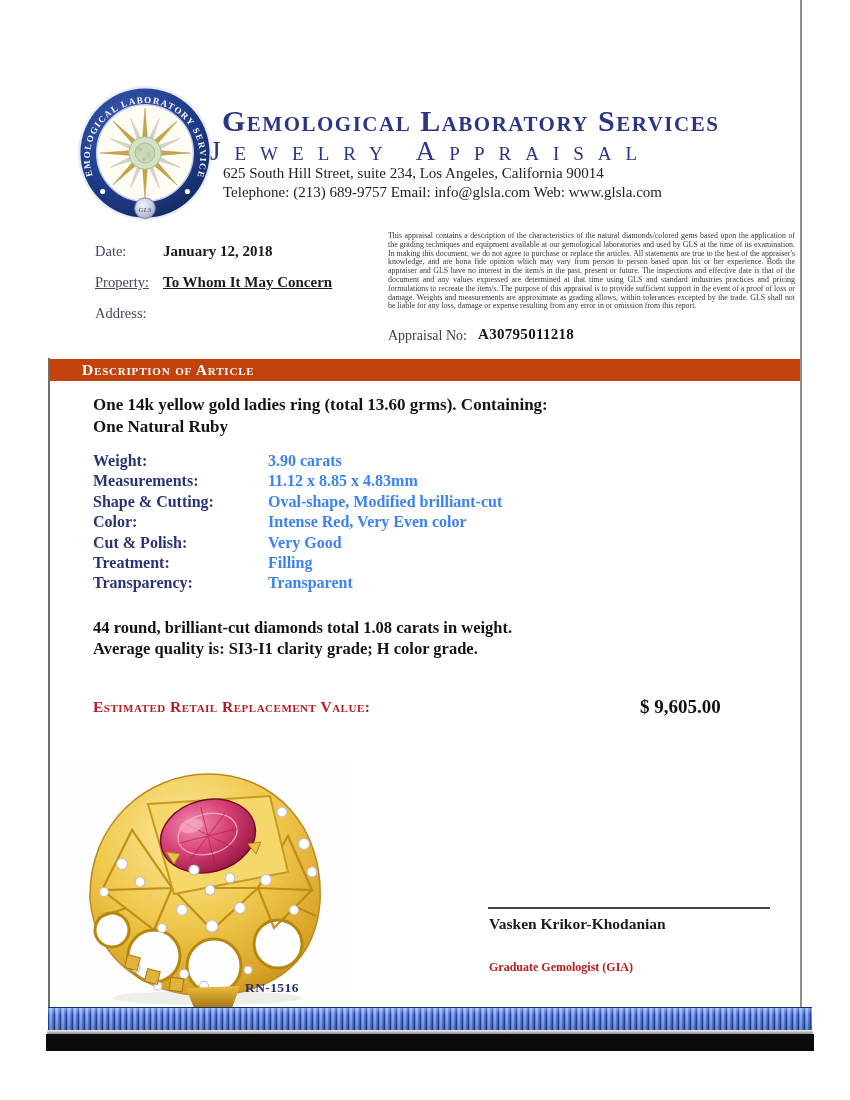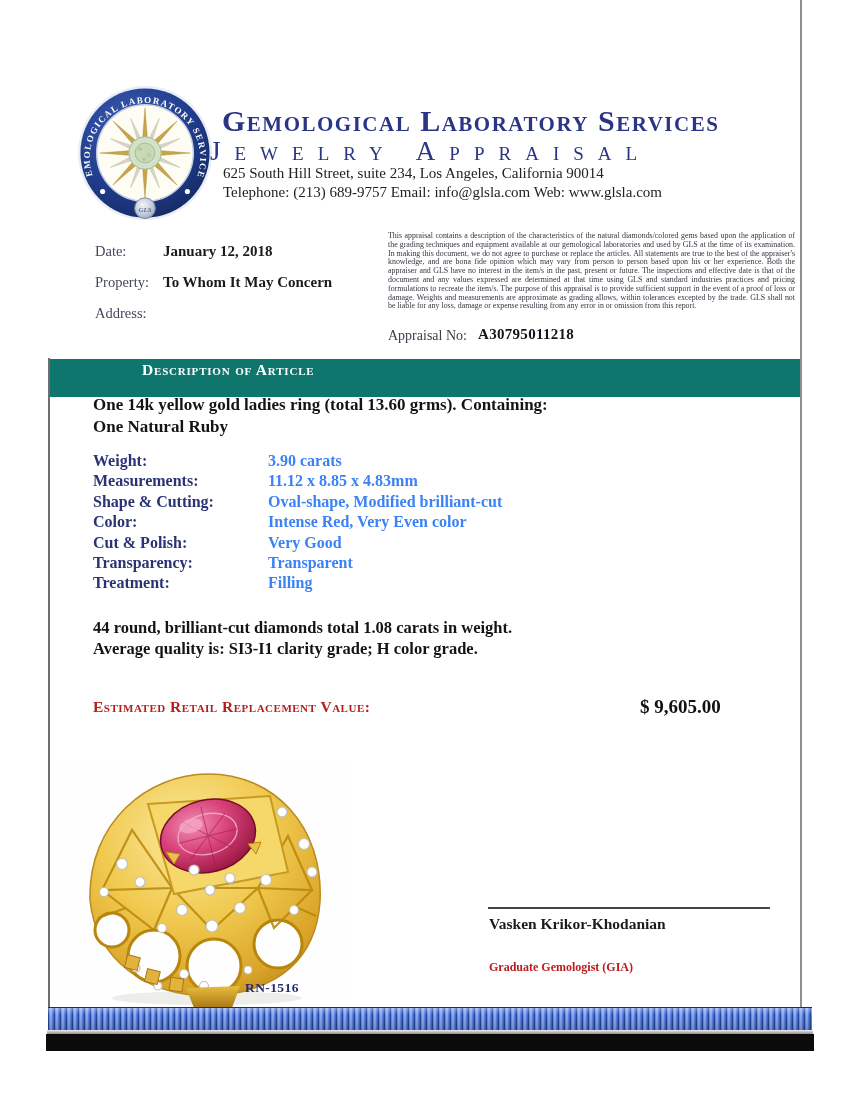--- a/index.html
+++ b/index.html
@@ -18,40 +18,40 @@
     font-variant:small-caps; font-weight:normal; font-size:27px; letter-spacing:14px;
     color:#2a3585; white-space:nowrap;
   }
   .addr-line1 { position:absolute; left:223px; top:165px; font-size:15px; color:#222; white-space:nowrap; }
   .addr-line2 { position:absolute; left:223px; top:184px; font-size:15px; color:#222; white-space:nowrap; }
 
   
   .meta-label { position:absolute; left:95px; font-size:14.5px; color:#44485e; }
   .meta-value { position:absolute; left:163px; font-size:15px; font-weight:bold; color:#1b1b1b; }
   .row-date   { top:243px; }
-  .row-prop   { top:274px; }
+  .row-prop   { top:274px;text-decoration:underline; }
   .row-addr   { top:305px; }
 
   
   .disclaimer {
     position:absolute; left:388px; top:232px; width:407px;
     font-size:7.9px; line-height:8.8px; text-align:justify; color:#33363f;
   }
   .appraisal-no-label { position:absolute; left:388px; top:328px; font-size:14px; color:#3a3d4a; }
   .appraisal-no-value { position:absolute; left:478px; top:326px; font-size:15px; font-weight:bold; color:#15151f; letter-spacing:0.3px;text-align:right; }
 
   
   .right-edge { position:absolute; left:800px; top:0; width:2px; height:1032px; background:#8f8f8f; }
   .left-edge  { position:absolute; left:48px; top:358px; width:2px; height:650px; background:#6e6e6e; }
 
   .section-bar {
-    position:absolute; left:50px; top:359px; width:750px; height:38px;
-    background:#0f766e; color:#ffffff;
+    position:absolute; left:50px; top:359px; width:750px; height:22px;
+    background:#c2410c; color:#ffffff;
     font-variant:small-caps; font-weight:bold; font-size:15.5px; letter-spacing:0.8px;
-    line-height:22px; padding-left:92px;
+    line-height:22px; padding-left:32px;
   }
 
   
   .desc-p { position:absolute; left:93px; top:394px; font-size:17px; font-weight:bold; color:#141414; line-height:21.5px; }
 
   .attr-table { position:absolute; left:93px; top:451px; }
   .attr-row { display:flex; line-height:20.4px;align-items:center; }
   .attr-label { width:175px; font-size:16px; font-weight:bold; color:#2a3374; }
   .attr-value { font-size:16px; font-weight:bold; color:#3b82f6; white-space:nowrap; }
 
@@ -183,26 +183,26 @@
     </div>
     <div class="attr-row">
       <div class="attr-label">Color:</div>
       <div class="attr-value">Intense Red, Very Even color</div>
     </div>
     <div class="attr-row">
       <div class="attr-label">Cut  &amp;  Polish:</div>
       <div class="attr-value">Very Good</div>
     </div>
     <div class="attr-row">
+      <div class="attr-label">Treatment:</div>
+      <div class="attr-value">Filling</div>
+    </div>
+    <div class="attr-row">
       <div class="attr-label">Transparency:</div>
       <div class="attr-value">Transparent</div>
-    </div>
-    <div class="attr-row">
-      <div class="attr-label">Treatment:</div>
-      <div class="attr-value">Filling</div>
     </div>
   </div>
 
   <div class="diamonds-p">
     <div>44 round, brilliant-cut diamonds total 1.08 carats in weight.</div>
     <div>Average quality is: SI3-I1 clarity grade; H color grade.</div>
   </div>
 
   <div class="value-label">Estimated Retail Replacement Value:</div>
   <div class="value-amount">$ 9,605.00</div>

